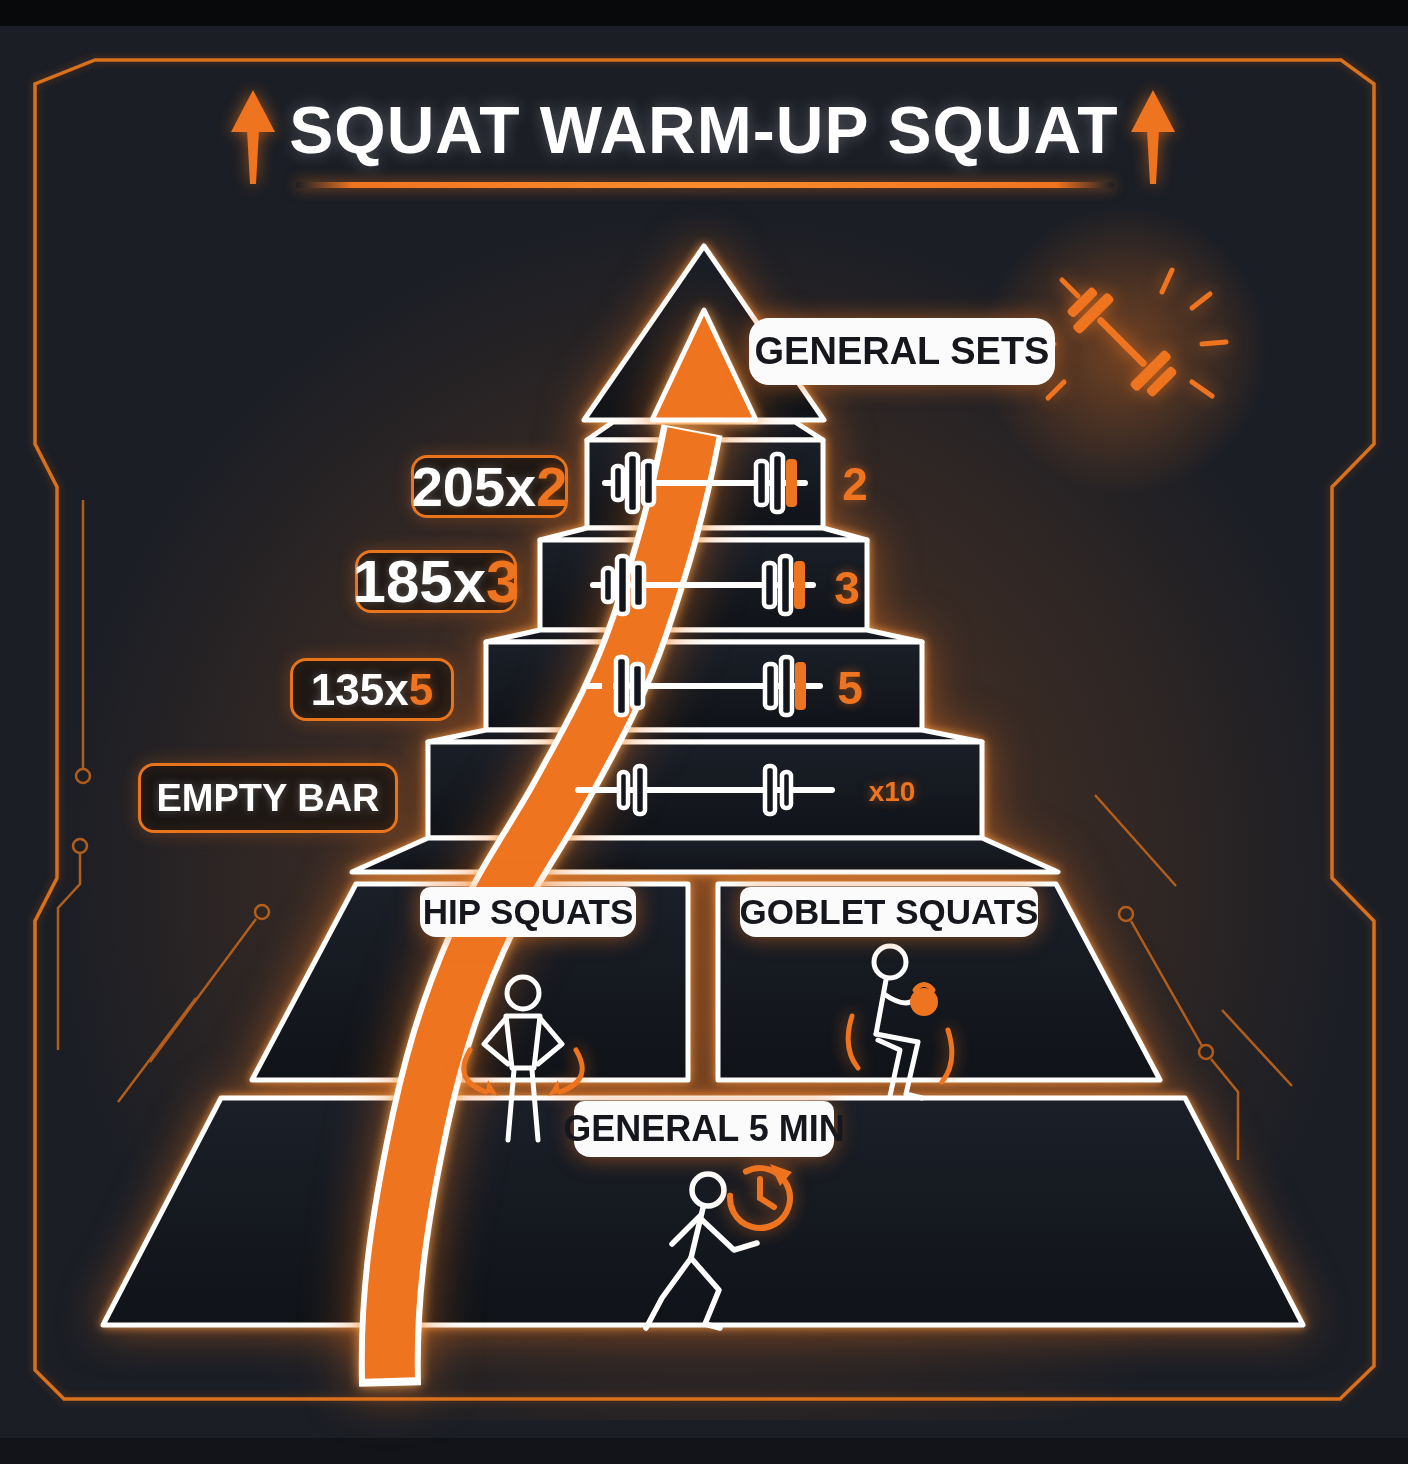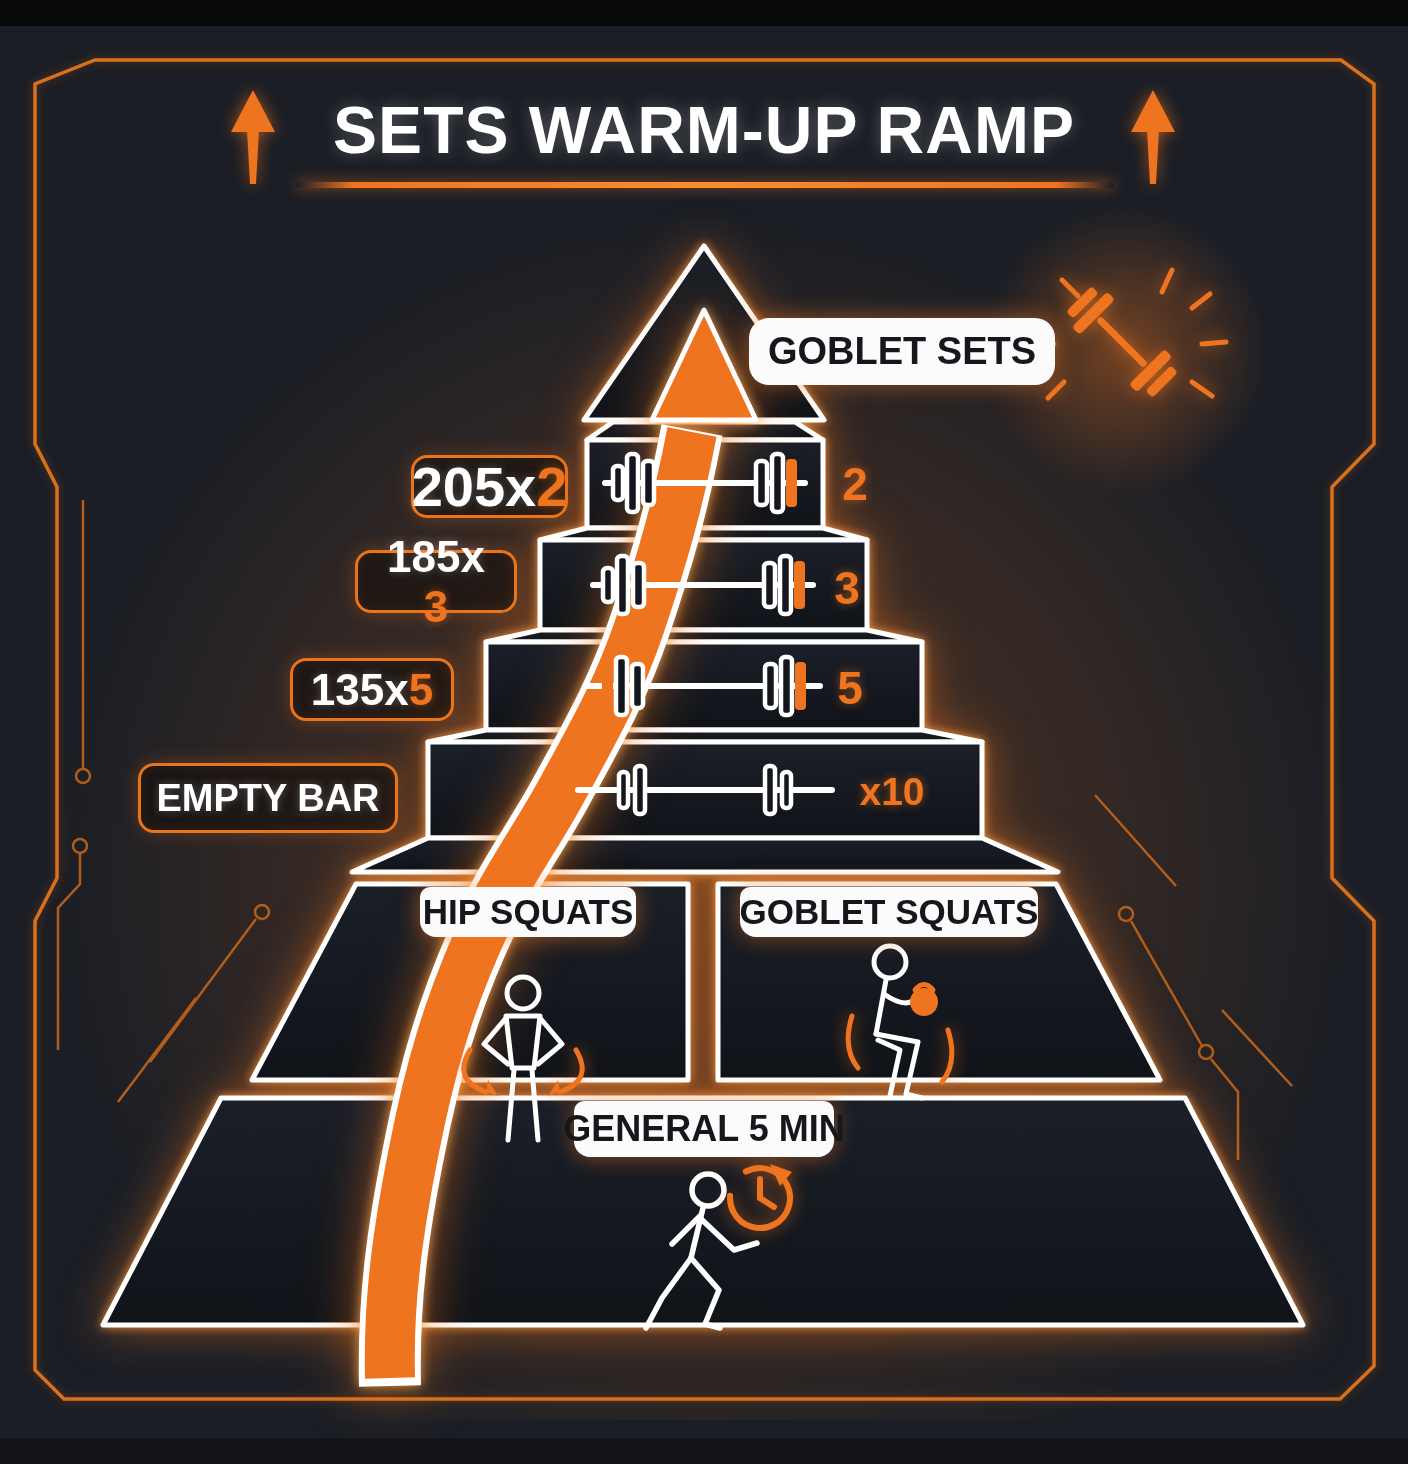--- a/index.html
+++ b/index.html
@@ -251,47 +251,47 @@
     <g class="glow-soft">
       <polygon points="253,90 231,132 275,132" class="o-fill"></polygon>
       <polygon points="247,130 259,130 256,184 250,184" class="o-fill"></polygon>
     </g>
     <g class="glow-soft">
       <polygon points="1153,90 1131,132 1175,132" class="o-fill"></polygon>
       <polygon points="1147,130 1159,130 1156,184 1150,184" class="o-fill"></polygon>
     </g>
   </svg>
 
-  <div class="title">SETS WARM-UP RAMP</div>
+  <div class="title">SQUAT WARM-UP SQUAT</div>
   <div class="title-underline"></div>
 
   <div class="whitebox" style="left:749px;top:318px;width:306px;height:67px;border-radius:20px;font-size:38px;">
-    <span>GOBLET SETS</span>
+    <span>GENERAL SETS</span>
   </div>
 
   <div class="pill" style="left:411px;top:455px;width:151px;height:57px;font-size:56px;">
     <span>205x</span>
       <span class="accent">2</span>
   </div>
-  <div class="pill" style="left:355px;top:550px;width:156px;height:57px;font-size:44px;flex-direction:column;">
+  <div class="pill" style="left:355px;top:550px;width:156px;height:57px;font-size:60px;">
     <span>185x</span>
       <span class="accent">3</span>
   </div>
   <div class="pill" style="left:290px;top:658px;width:158px;height:57px;font-size:44px;">
     <span>135x</span>
       <span class="accent">5</span>
   </div>
   <div class="pill" style="left:138px;top:763px;width:254px;height:64px;font-size:38px;">
     <span>EMPTY BAR</span>
   </div>
 
   <div class="count" style="left:855px;top:484px;">2</div>
   <div class="count" style="left:847px;top:588px;">3</div>
   <div class="count" style="left:850px;top:688px;">5</div>
-  <div class="count" style="left:892px;top:792px;font-size:39px;">x10</div>
+  <div class="count" style="left:892px;top:792px;font-size:28px;">x10</div>
 
   <div class="whitebox" style="left:420px;top:887px;width:216px;height:50px;border-radius:10px 10px 16px 16px;font-size:35px;">
     <span>HIP SQUATS</span>
   </div>
   <div class="whitebox" style="left:740px;top:887px;width:298px;height:50px;border-radius:10px 10px 16px 16px;font-size:35px;">
     <span>GOBLET SQUATS</span>
   </div>
 
   <div class="whitebox" style="left:574px;top:1101px;width:260px;height:56px;border-radius:10px 10px 16px 16px;font-size:36px;">
     <span>GENERAL 5 MIN</span>

